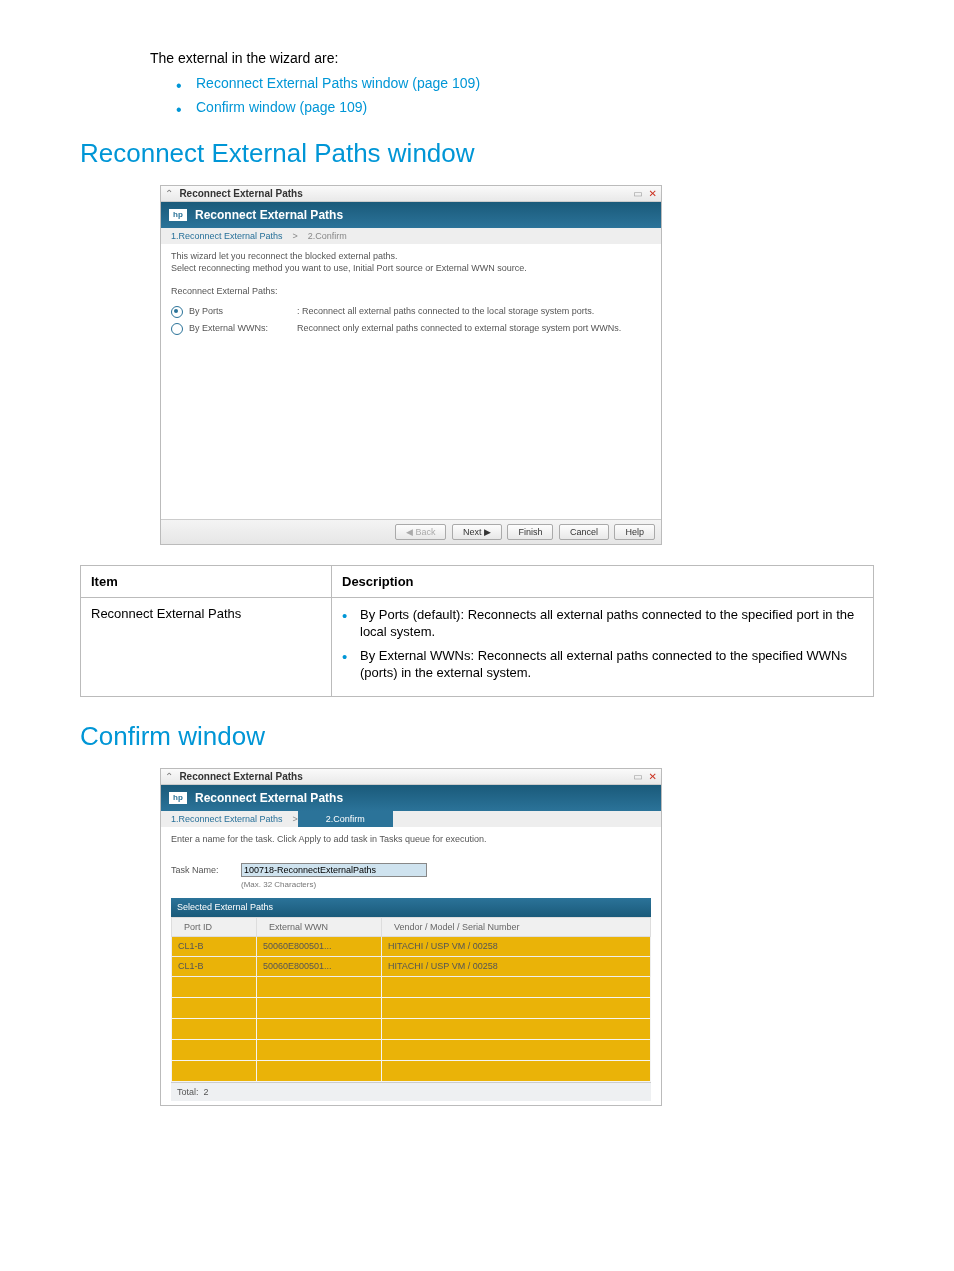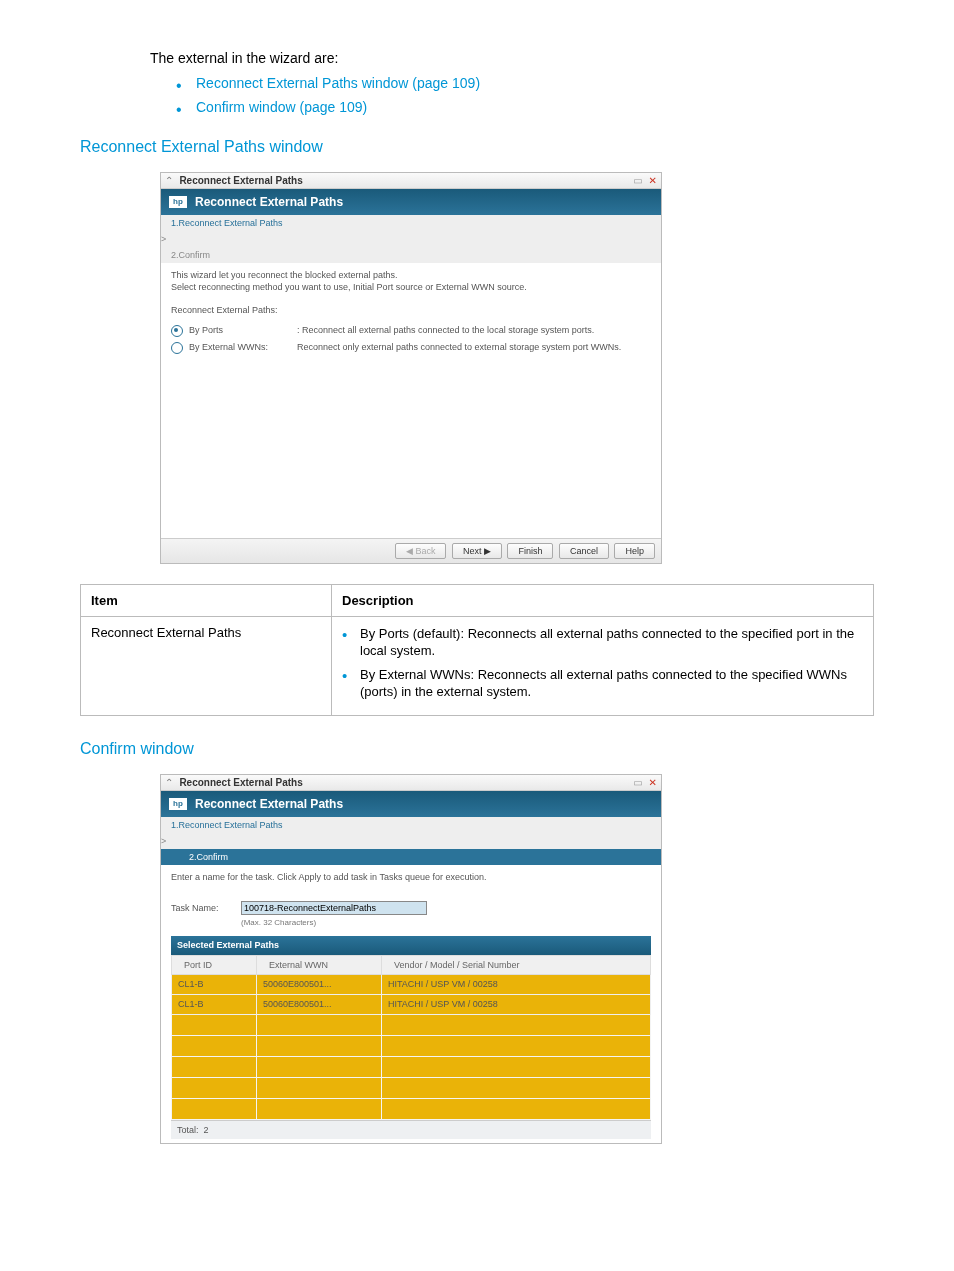--- a/index.html
+++ b/index.html
@@ -35,21 +35,21 @@
     font-size: 16px;
   }
   .bullet-list a {
     color: #0096d6;
     text-decoration: none;
     cursor: default;
   }
   h2.section-heading {
     color: #0096d6;
     font-weight: normal;
-    font-size: 16px;
+    font-size: 26px;
     margin: 10px 0 16px 0;
   }
 
   
   .wizard {
     width: 500px;
     margin: 0 0 20px 80px;
     border: 1px solid #bbb;
     background: #fff;
     font-size: 9px;
@@ -99,21 +99,20 @@
     text-align: center;
     line-height: 12px;
     margin-right: 8px;
   }
 
   .wizard-steps {
     display: flex;
     background: #eee;
     font-size: 9px;
     color: #277099;
-    flex-direction: column;
   }
   .wizard-steps .step {
     padding: 3px 10px;
   }
   .wizard-steps .step.active {
     color: #277099;
   }
   .wizard-steps .step.inactive { color: #888; }
   .wizard-steps .sep { color:#888; padding:3px 0; }
 
@@ -179,21 +178,21 @@
   }
   .task-row .tlabel { width:70px; color:#555; }
   .task-row input {
     font-size:9px; padding:1px 2px; width:180px; border:1px solid #888;
     background:#cfe3ef;
   }
   .task-note { margin-left:70px; font-size:8px; color:#777; }
 
   .table-header {
     background: linear-gradient(#2b7399,#1a5a7a);
-    color:#fff; font-weight:bold; font-size:9px; padding:3px 6px;
+    color:#fff; font-weight:normal; font-size:9px; padding:3px 6px;
     margin-top:8px;
   }
   table.paths {
     width:100%; border-collapse:collapse; font-size:9px; color:#555;
   }
   table.paths th {
     background:#f0f0f0; text-align:left; padding:3px 12px; font-weight:normal;
     border:1px solid #ddd; color:#666;
   }
   table.paths td {

